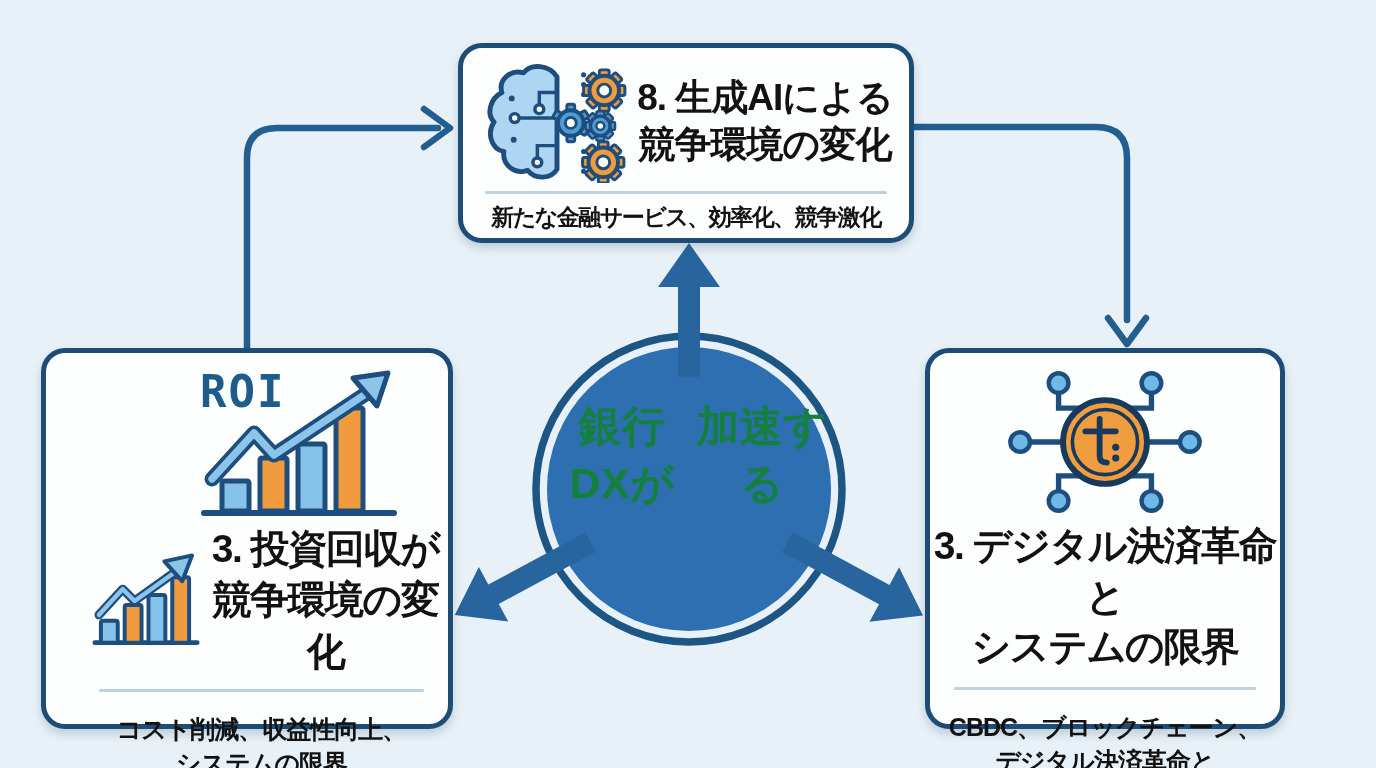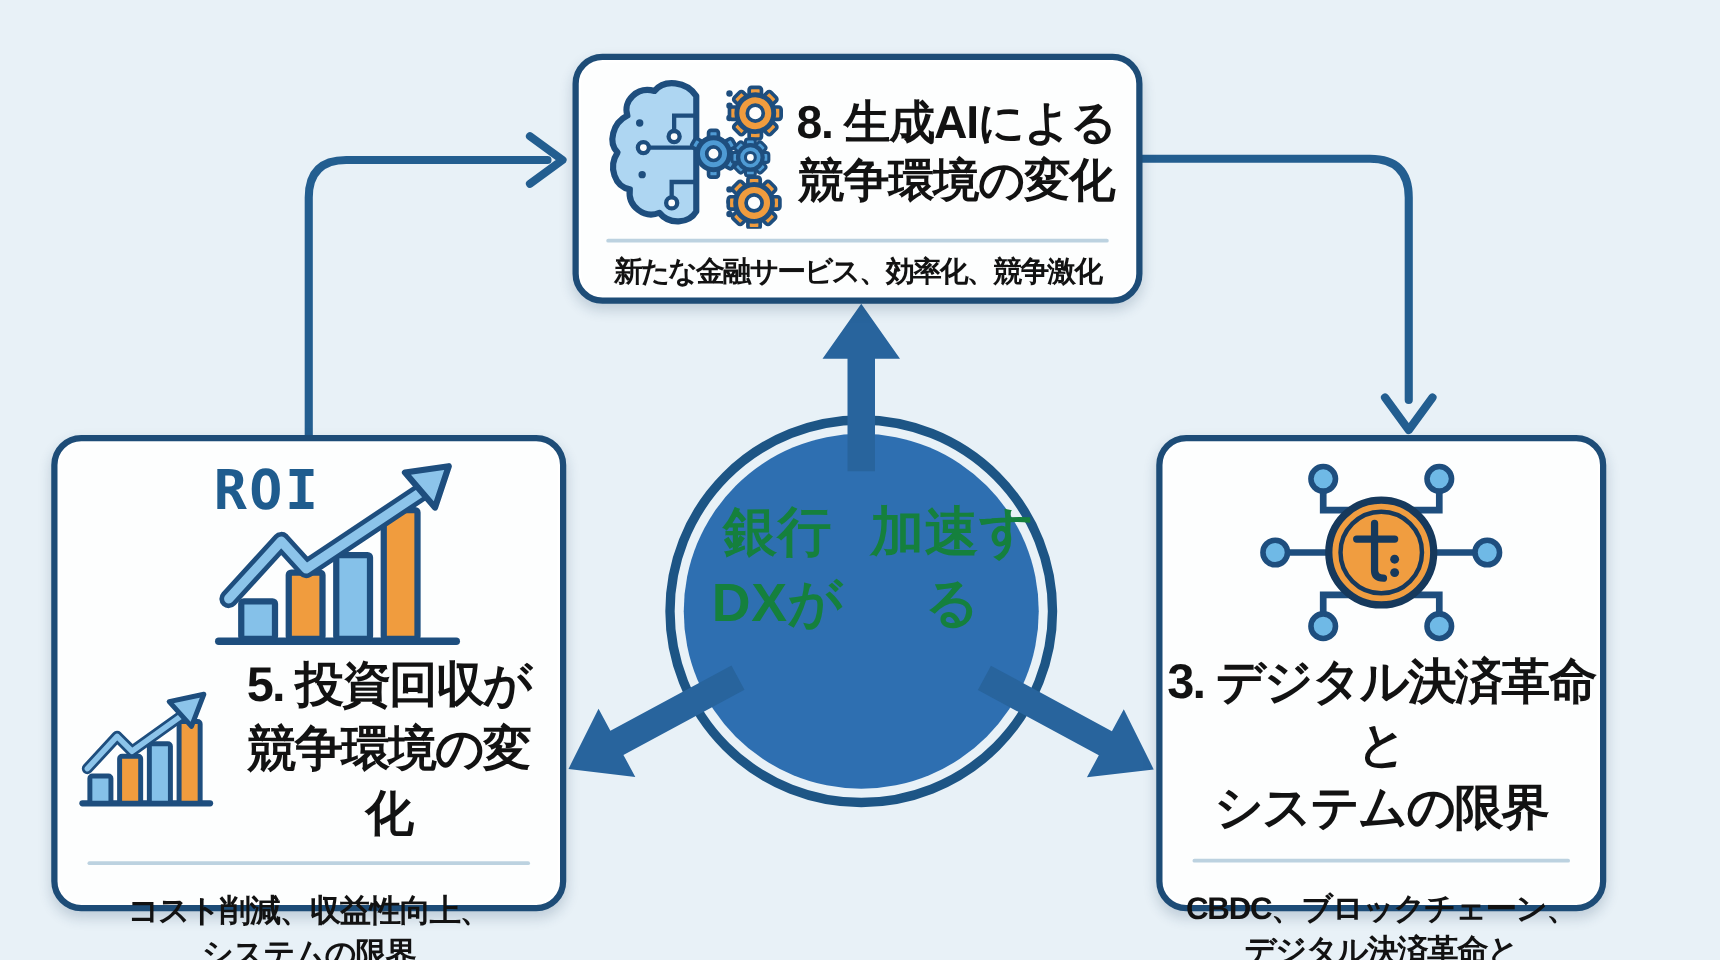--- a/index.html
+++ b/index.html
@@ -14,21 +14,21 @@
     border:5px solid #1d4c77;border-radius:24px;
     box-shadow:0 5px 10px rgba(23,58,94,.20), inset 0 0 0 2px #ffffff;
     box-sizing:border-box;color:#121212;
   }
   .box-ai{left:458px;top:43px;width:456px;height:200px;display:flex;flex-direction:column;}
   .ai-header{display:flex;align-items:center;gap:4px;padding:10px 16px 0 20px;height:128px;}
   .ai-title{flex:1;text-align:center;font-size:37px;font-weight:800;line-height:1.26;letter-spacing:-1px;}
   .divider{height:3px;background:#bcd2e0;border-radius:2px;}
   .ai-divider{margin:5px 22px 0 22px;}
   .ai-subtitle{text-align:center;font-size:23px;font-weight:800;margin-top:8px;letter-spacing:-1.5px;white-space:nowrap;}
-  .box-roi{left:41px;top:348px;width:412px;height:381px;}
+  .box-roi{left:41px;top:348px;width:412px;height:381px;padding-left:29px;}
   .roi-icon-wrap{position:relative;height:172px;}
   .roi-icon-wrap svg{position:absolute;left:118px;top:8px;}
   .roi-title-row{display:flex;align-items:center;gap:8px;padding:0 8px 0 14px;margin-top:-2px;}
   .roi-title{flex:1;text-align:center;font-size:39px;font-weight:800;line-height:1.32;letter-spacing:-1.5px;}
   .roi-divider{margin:12px 24px 0 24px;}
   .sub2{ text-align:center;font-size:25px;font-weight:800;line-height:1.34;margin-top:21px;letter-spacing:-1px;}
   .box-pay{left:925px;top:348px;width:360px;height:381px;}
   .pay-icon-wrap{display:flex;justify-content:center;margin-top:14px;}
   .pay-title{text-align:center;font-size:39px;font-weight:800;line-height:1.3;letter-spacing:-1.5px;margin-top:4px;}
   .pay-divider{margin:14px 24px 0 24px;}
@@ -185,21 +185,21 @@
           <rect x="12" y="72" width="17" height="22" rx="2" fill="#85c1e9"></rect>
           <rect x="36" y="56" width="17" height="38" rx="2" fill="#f09c3e"></rect>
           <rect x="60" y="46" width="17" height="48" rx="2" fill="#85c1e9"></rect>
           <rect x="84" y="28" width="17" height="66" rx="2" fill="#f09c3e"></rect>
         </g>
         <path d="M10 66 L34 40 L46 52 L88 22" stroke="#1e4e7e" stroke-width="9" fill="none" stroke-linecap="round" stroke-linejoin="round"></path>
         <path d="M10 66 L34 40 L46 52 L88 22" stroke="#8cc4ea" stroke-width="4.5" fill="none" stroke-linecap="round" stroke-linejoin="round"></path>
         <polygon points="104,6 94,32 76,12" fill="#8cc4ea" stroke="#1e4e7e" stroke-width="4" stroke-linejoin="round"></polygon>
       </svg>
       <div class="roi-title">
-        <div>5. 投資回収が</div>
+        <div>3. 投資回収が</div>
         <div>競争環境の変化</div>
       </div>
     </div>
     <div class="divider roi-divider"></div>
     <div class="sub2">
       <div>コスト削減、収益性向上、</div>
       <div>システムの限界</div>
     </div>
   </div>
 

